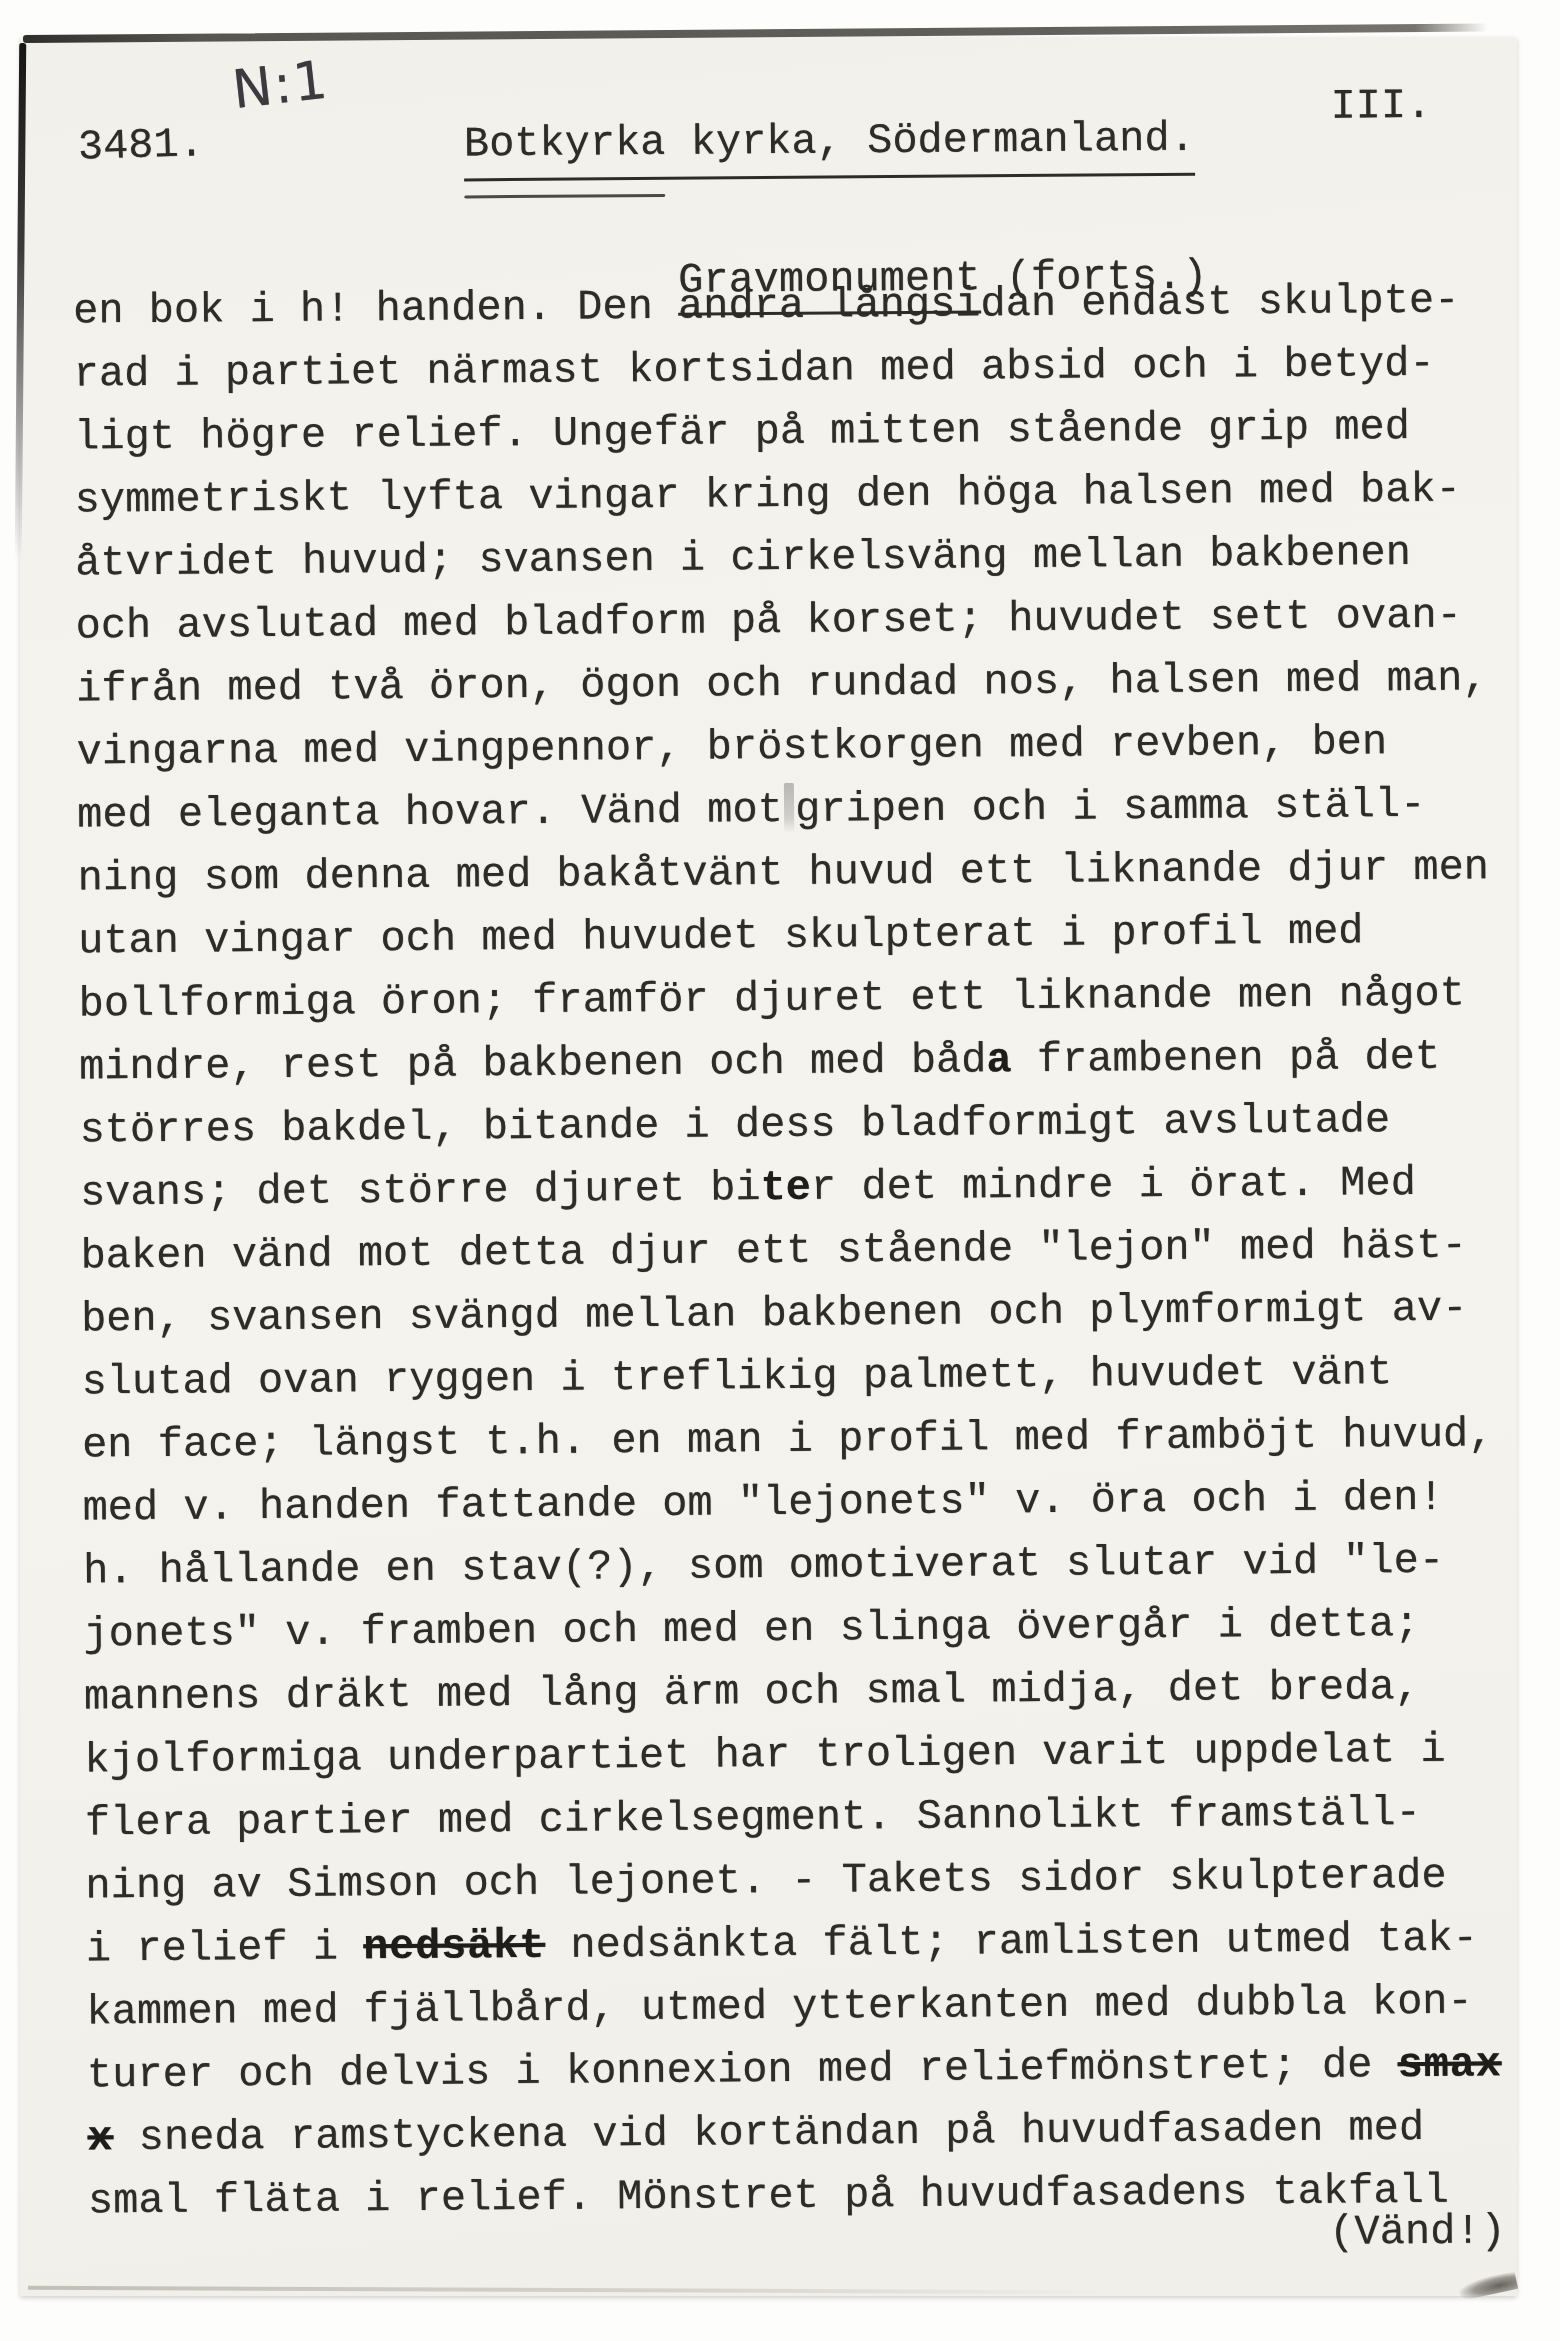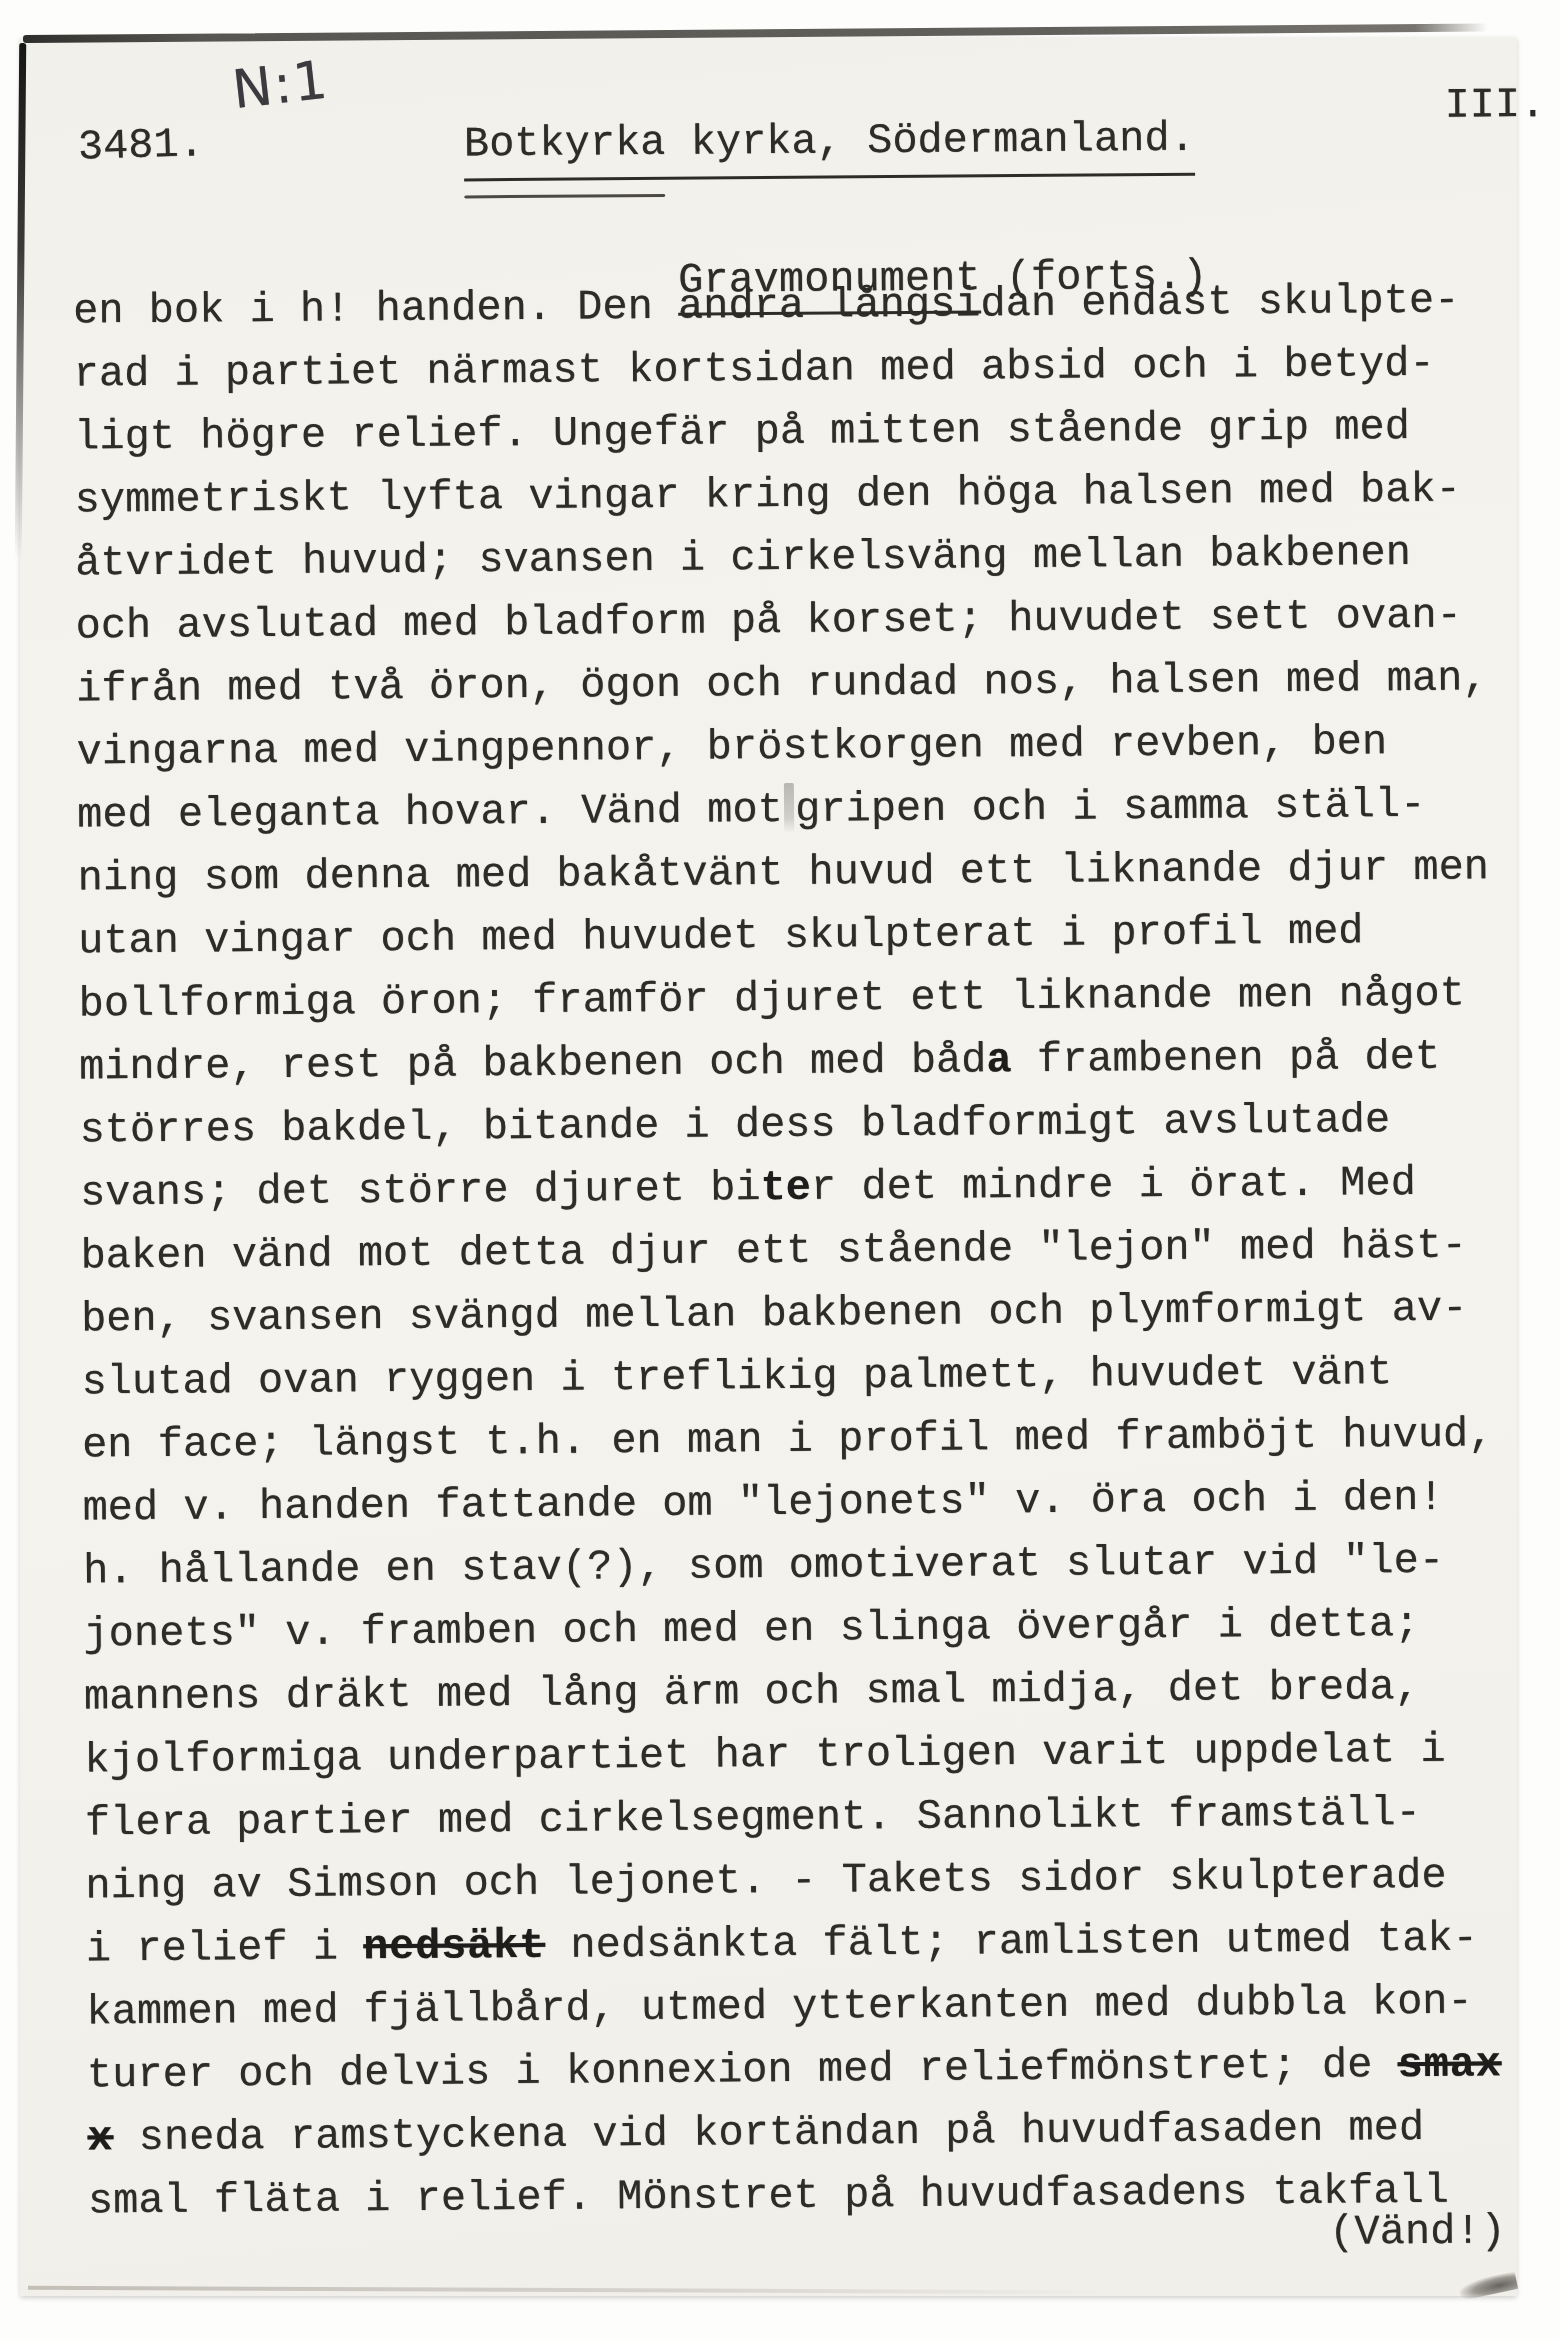--- a/index.html
+++ b/index.html
@@ -54,21 +54,21 @@
     text-shadow:0 0 0.8px rgba(30,28,25,.45), 0.4px 0.4px 0 rgba(30,28,25,.18);
     white-space:pre;
   }
   #handwritten-note{
     position:absolute;left:240px;top:50px;
     font-family:"DejaVu Sans",sans-serif;font-size:53px;font-weight:500;
     color:var(--pencil);transform:rotate(-6deg);letter-spacing:1.7px;
     text-shadow:0 0 0.8px rgba(50,50,55,.4);
   }
   #archive-number{position:absolute;left:85px;top:117px;transform:rotate(-1.2deg);}
-  #page-number{position:absolute;left:1452px;top:87px;}
+  #page-number{position:absolute;left:1338px;top:87px;}
   #doc-title{
     position:absolute;left:471px;top:118px;
     border-bottom:3.3px solid var(--ink);padding-bottom:10px;
   }
   #title-underline-2{
     position:absolute;left:471px;top:193px;width:201px;height:3.3px;
     background:var(--ink);opacity:.85;border-radius:1.7px;
   }
   #doc-subtitle{position:absolute;left:533px;top:208px;}
   #doc-subtitle .u{border-bottom:3.3px solid var(--ink);padding-bottom:8.3px;}

